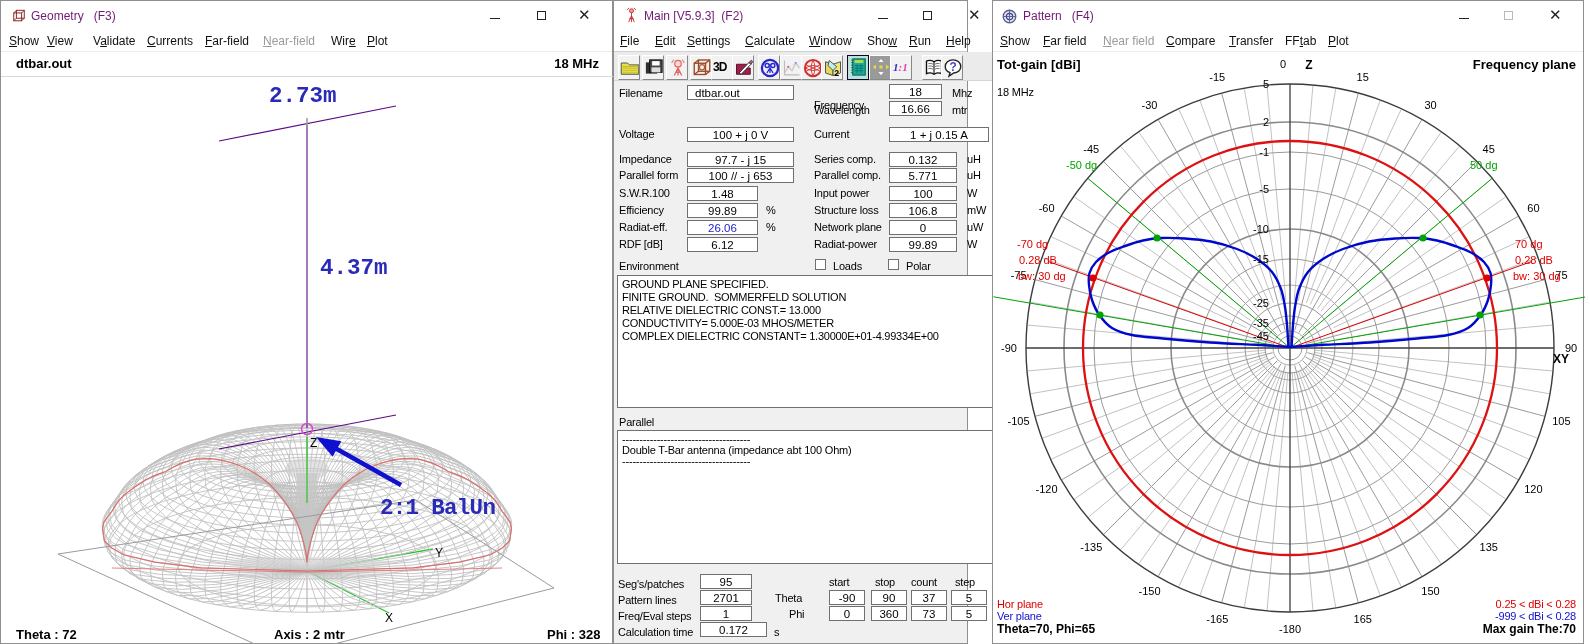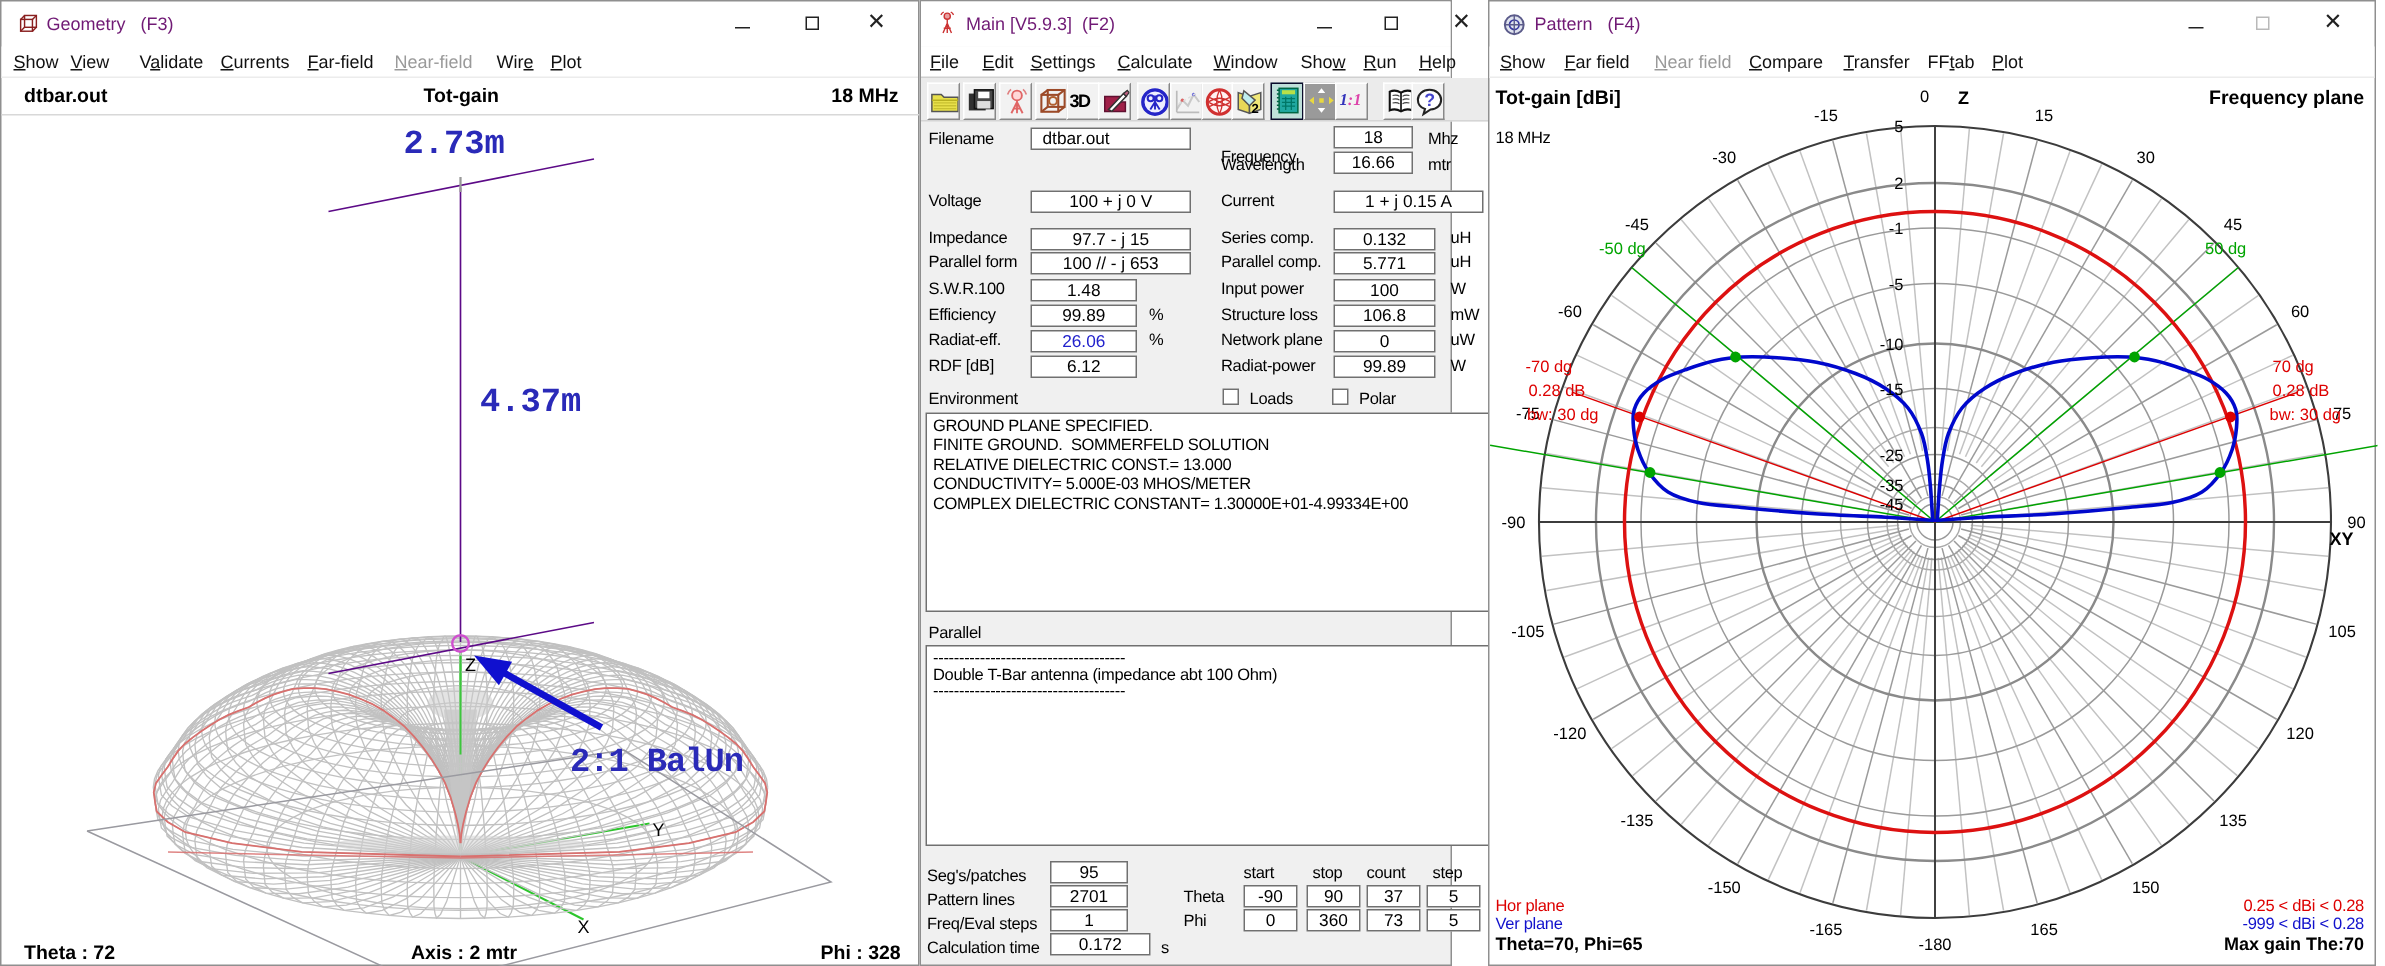--- a/index.html
+++ b/index.html
@@ -34,21 +34,20 @@
       <span class="mi" style="left:8px"><u>S</u>how</span>
       <span class="mi" style="left:46px"><u>V</u>iew</span>
       <span class="mi" style="left:92px">V<u>a</u>lidate</span>
       <span class="mi" style="left:146px"><u>C</u>urrents</span>
       <span class="mi" style="left:204px"><u>F</u>ar-field</span>
       <span class="mi gray" style="left:262px"><u>N</u>ear-field</span>
       <span class="mi" style="left:330px">Wir<u>e</u></span>
       <span class="mi" style="left:366px"><u>P</u>lot</span>
     </div>
     <div class="cap" style="left:15px;top:55px">dtbar.out</div>
-    <div class="cap" style="left:0;top:55px;width:613px;text-align:center">Tot-gain</div>
     <div class="cap" style="right:13px;top:55px">18 MHz</div>
     <div style="position:absolute;left:0;top:75px;width:613px;height:1px;background:#d8d8d8"></div>
     <svg width="612" height="567" viewBox="0 0 612 567" style="position:absolute;left:0;top:76px">
       <path d="M306.0 494.0 L306.0 357.0" fill="none" stroke="#2cc52c" stroke-width="1.4"></path>
       <path d="M306.0 494.0 L432.0 472.0" fill="none" stroke="#2cc52c" stroke-width="1.4"></path>
       <path d="M306.0 494.0 L388.0 536.0" fill="none" stroke="#2cc52c" stroke-width="1.4"></path>
       <path d="M306.0 485.1 L306.6 478.7 L307.8 472.3 L309.7 464.3 L312.6 454.5 L316.3 444.9 L320.5 436.9 L325.3 429.1 L330.8 421.5 L336.9 414.1 L343.7 407.0 L350.5 401.6 L357.7 396.4 L365.1 392.2 L372.5 389.0 L380.2 386.1 L387.8 384.1 L395.6 382.4 L403.2 381.7 L410.4 381.8 L417.7 382.2 L424.0 383.9 L430.3 385.9 L436.2 388.4 L441.8 391.3 L447.3 394.5 L454.0 396.9 L460.7 399.6 L467.0 402.8 L472.8 406.5 L478.6 410.3 L484.2 414.4 L489.7 418.8 L494.2 423.6 L497.8 428.9 L501.2 434.3 L505.2 439.7 L509.0 445.1 L510.5 451.2 L509.6 457.7 L508.5 464.0 L501.2 471.0 L489.4 477.8 L458.3 485.1 L411.9 490.9 L306.0 494.0" fill="none" stroke="#c1c1c1" stroke-width="0.9"></path>
       <path d="M306.0 485.1 L306.6 478.7 L307.8 472.3 L309.7 464.2 L312.6 454.3 L316.3 444.6 L320.4 436.5 L325.2 428.5 L330.7 420.8 L336.8 413.3 L343.6 406.0 L350.3 400.4 L357.5 395.0 L364.9 390.6 L372.2 387.2 L379.9 384.1 L387.5 381.9 L395.3 380.0 L402.8 379.0 L410.0 378.9 L417.3 379.1 L423.6 380.7 L429.8 382.5 L435.7 384.8 L441.3 387.6 L446.8 390.6 L453.5 392.9 L460.1 395.4 L466.4 398.4 L472.2 401.9 L477.9 405.6 L483.5 409.6 L489.0 413.8 L493.5 418.5 L497.1 423.7 L500.5 429.0 L504.4 434.2 L508.2 439.6 L509.7 445.6 L508.9 452.1 L507.7 458.5 L500.5 465.6 L488.7 472.8 L457.7 480.9 L411.5 488.0 L306.0 494.0" fill="none" stroke="#c1c1c1" stroke-width="0.9"></path>
       <path d="M306.0 485.1 L306.6 478.7 L307.8 472.2 L309.7 464.1 L312.5 454.2 L316.2 444.4 L320.2 436.1 L325.0 428.0 L330.4 420.1 L336.5 412.4 L343.1 405.0 L349.8 399.2 L357.0 393.6 L364.2 389.0 L371.5 385.4 L379.1 382.1 L386.5 379.7 L394.3 377.6 L401.7 376.4 L408.8 376.1 L416.0 376.1 L422.2 377.5 L428.4 379.2 L434.3 381.3 L439.7 383.9 L445.1 386.8 L451.8 388.9 L458.4 391.2 L464.5 394.1 L470.3 397.4 L476.0 401.0 L481.5 404.8 L486.9 408.8 L491.4 413.4 L494.9 418.5 L498.3 423.7 L502.2 428.8 L505.9 434.1 L507.4 440.1 L506.5 446.6 L505.4 453.0 L498.3 460.3 L486.6 467.8 L456.0 476.8 L410.3 485.1 L306.0 494.0" fill="none" stroke="#c1c1c1" stroke-width="0.9"></path>
       <path d="M306.0 485.1 L306.6 478.6 L307.7 472.2 L309.6 464.0 L312.4 454.0 L316.0 444.1 L320.0 435.7 L324.6 427.5 L329.9 419.4 L335.9 411.6 L342.4 404.0 L349.0 398.0 L356.0 392.2 L363.1 387.5 L370.2 383.6 L377.7 380.1 L385.0 377.5 L392.6 375.2 L399.9 373.8 L406.9 373.3 L413.9 373.1 L420.0 374.4 L426.1 375.9 L431.8 377.8 L437.2 380.3 L442.5 383.0 L449.0 384.9 L455.4 387.1 L461.5 389.8 L467.2 392.9 L472.7 396.3 L478.1 400.0 L483.4 403.9 L487.8 408.4 L491.3 413.4 L494.6 418.5 L498.4 423.5 L502.1 428.7 L503.5 434.6 L502.7 441.2 L501.6 447.6 L494.6 455.1 L483.2 462.9 L453.1 472.7 L408.3 482.3 L306.0 494.0" fill="none" stroke="#c1c1c1" stroke-width="0.9"></path>
@@ -335,21 +334,21 @@
     <div class="box" style="left:86px;top:589px;width:52px;height:15px">2701</div>
     <div class="lbl" style="left:4px;top:609px">Freq/Eval steps</div>
     <div class="box" style="left:86px;top:605px;width:52px;height:15px">1</div>
     <div class="lbl" style="left:4px;top:625px">Calculation time</div>
     <div class="box" style="left:86px;top:621px;width:67px;height:15px">0.172</div>
     <div class="lbl" style="left:160px;top:625px">s</div>
     <div class="lbl" style="left:215px;top:575px">start</div>
     <div class="lbl" style="left:261px;top:575px">stop</div>
     <div class="lbl" style="left:297px;top:575px">count</div>
     <div class="lbl" style="left:341px;top:575px">step</div>
-    <div class="lbl" style="left:175px;top:591px">Theta</div>
+    <div class="lbl" style="left:161px;top:591px">Theta</div>
     <div class="box" style="left:215px;top:589px;width:36px;height:15px">-90</div>
     <div class="box" style="left:257px;top:589px;width:36px;height:15px">90</div>
     <div class="box" style="left:297px;top:589px;width:36px;height:15px">37</div>
     <div class="box" style="left:337px;top:589px;width:36px;height:15px">5</div>
     <div class="lbl" style="left:175px;top:607px">Phi</div>
     <div class="box" style="left:215px;top:605px;width:36px;height:15px">0</div>
     <div class="box" style="left:257px;top:605px;width:36px;height:15px">360</div>
     <div class="box" style="left:297px;top:605px;width:36px;height:15px">73</div>
     <div class="box" style="left:337px;top:605px;width:36px;height:15px">5</div>
   </div>

